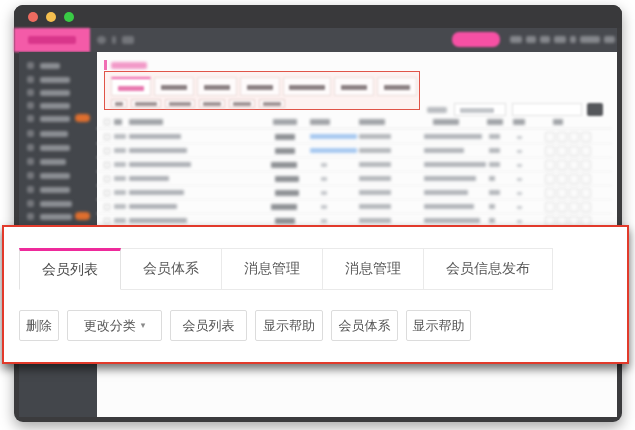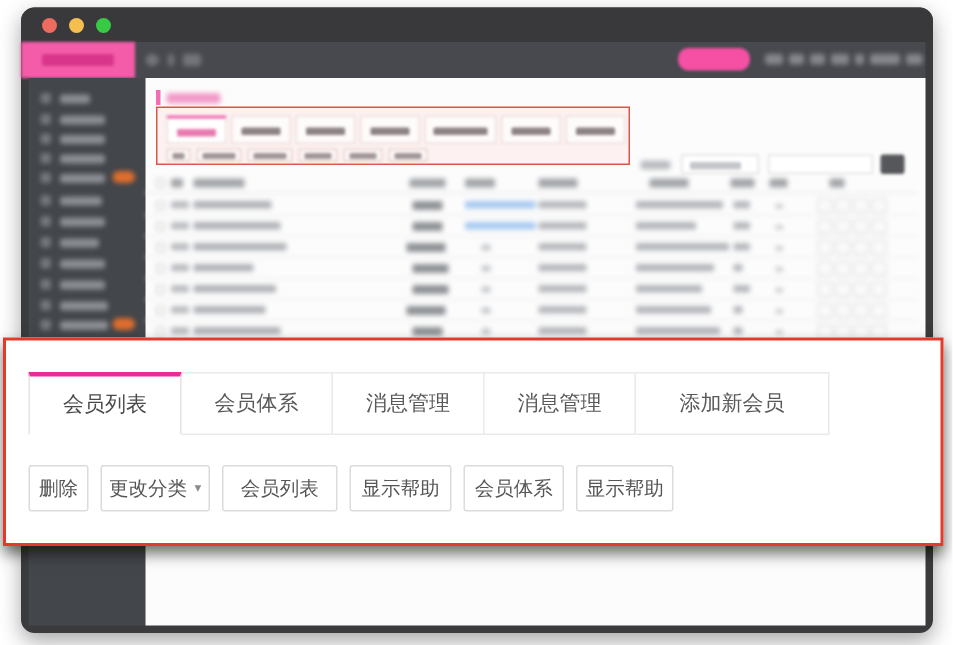--- a/index.html
+++ b/index.html
@@ -343,28 +343,28 @@
       <div class="ov-tab" style="width:102px">
           <span>会员体系</span>
         </div>
       <div class="ov-tab" style="width:102px">
           <span>消息管理</span>
         </div>
       <div class="ov-tab" style="width:102px">
           <span>消息管理</span>
         </div>
       <div class="ov-tab" style="width:130px">
-          <span>添加新会员</span>
+          <span>会员信息发布</span>
         </div>
     </div>
     <div class="ov-btns">
       <div class="ov-btn" style="width:40px">
           <span>删除</span>
         </div>
-      <div class="ov-btn" style="width:73px">
+      <div class="ov-btn" style="width:95px">
           <span>更改分类</span>
           <span class="caret">▾</span>
         </div>
       <div class="ov-btn" style="width:77px">
           <span>会员列表</span>
         </div>
       <div class="ov-btn" style="width:68px">
           <span>显示帮助</span>
         </div>
       <div class="ov-btn" style="width:67px">

